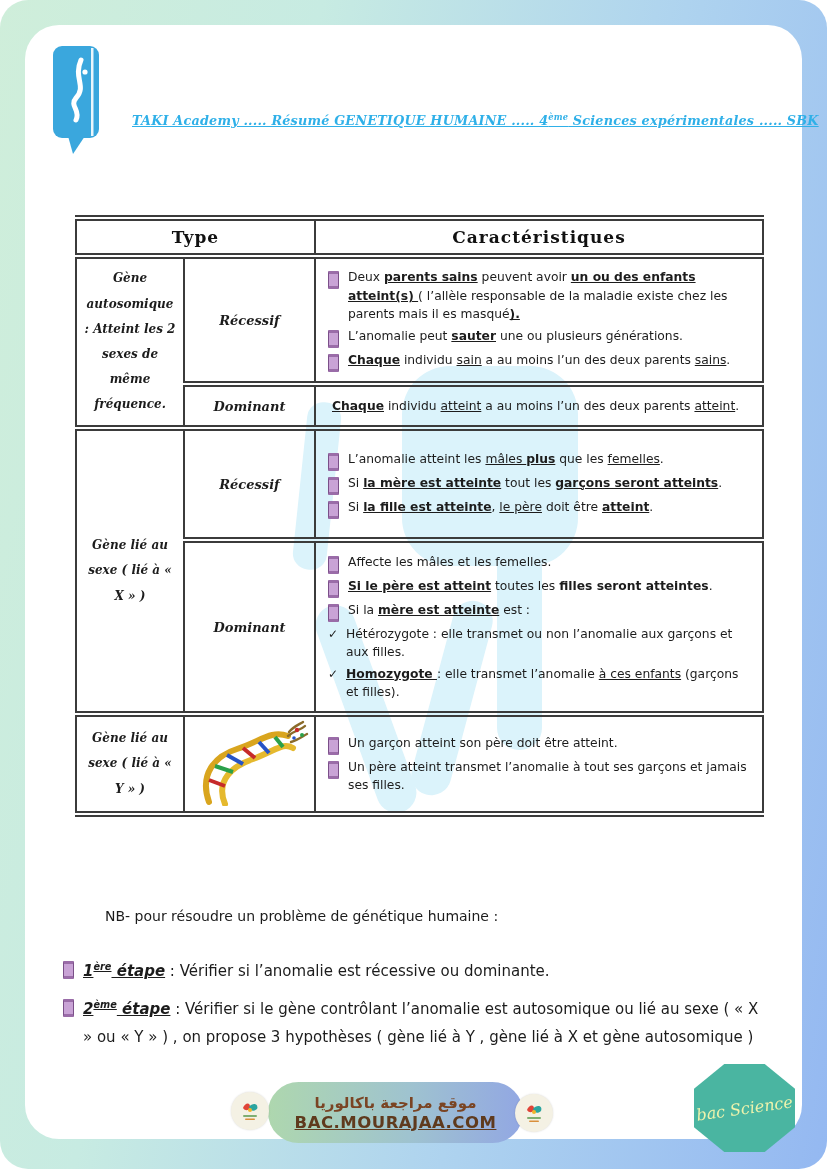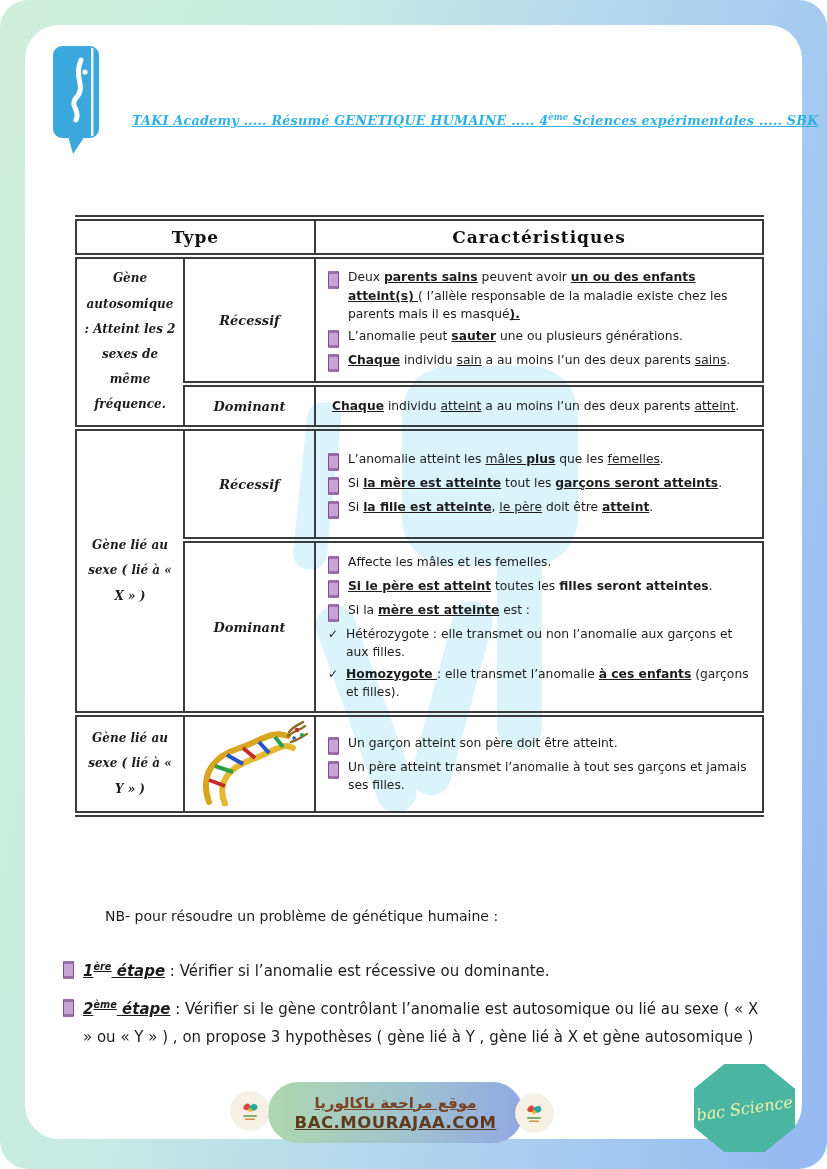--- a/index.html
+++ b/index.html
@@ -48,21 +48,21 @@
 
   
   .nb{position:absolute;left:105px;top:908px;z-index:2;font-size:14px;}
   .step{position:absolute;left:63px;z-index:2;width:706px;font-size:15px;line-height:1.85;}
   .s1{top:955px;}  .s2{top:993px;}
 
   
   .pill{position:absolute;left:268px;top:1082px;width:255px;height:61px;border-radius:32px;z-index:4;
         background:linear-gradient(90deg,#aed7ae 0%,#9fc3cf 55%,#92a7e3 100%);
         display:flex;flex-direction:column;align-items:center;justify-content:center;gap:1px;}
-  .pill .ar{font-size:15px;font-weight:bold;color:#7a4423;text-decoration:underline;direction:rtl;}
+  .pill .ar{font-size:15px;font-weight:bold;color:#7a4423;direction:rtl;}
   .pill .site{font-size:16.5px;font-weight:bold;color:#5f3a1d;text-decoration:underline;letter-spacing:.5px;}
   .clogo{position:absolute;width:38px;height:38px;border-radius:50%;background:#f4f1e4;z-index:5;
          display:flex;align-items:center;justify-content:center;box-shadow:0 0 2px rgba(0,0,0,.15);}
   .clogo.left{left:231px;top:1092px;}  .clogo.right{left:515px;top:1094px;}
   .octa{position:absolute;left:694px;top:1064px;width:101px;height:88px;background:#4ab5a1;z-index:4;
         clip-path:polygon(30% 0,70% 0,100% 28%,100% 72%,70% 100%,30% 100%,0 72%,0 28%);
         display:flex;align-items:center;justify-content:center;}
   .octa span{font-family:"DejaVu Serif", serif;font-style:italic;font-size:16px;color:#eef3ac;
              transform:rotate(-8deg);white-space:nowrap;}
 </style>
@@ -163,21 +163,21 @@
         <div class="li">
             <span class="spool"></span>
             <div class="txt"><span>Si la </span><span style="font-weight: bold; text-decoration: underline;">mère est atteinte</span><span> est :</span></div>
           </div>
         <div class="li">
             <span class="check">✓</span>
             <div class="txt"><span>Hétérozygote : elle transmet ou non l’anomalie aux garçons et aux filles.</span></div>
           </div>
         <div class="li">
             <span class="check">✓</span>
-            <div class="txt"><span style="font-weight: bold; text-decoration: underline;">Homozygote </span><span>: elle transmet l’anomalie </span><span style="font-weight: bold; text-decoration: underline;">à ces enfants</span><span> (garçons et filles).</span></div>
+            <div class="txt"><span style="font-weight: bold; text-decoration: underline;">Homozygote </span><span>: elle transmet l’anomalie </span><span style="font-weight: normal; text-decoration: underline;">à ces enfants</span><span> (garçons et filles).</span></div>
           </div>
       </td>
     </tr>
 
     <tr class="rh5">
       <td class="c-type">Gène lié au sexe ( lié à « Y » )</td>
       <td class="c-dna">
         <svg width="118" height="88" viewBox="0 0 118 88">
           <path d="M18 84 C 8 56, 24 38, 46 31 C 70 23, 80 12, 97 18" stroke="#d9a51e" stroke-width="6" fill="none" stroke-linecap="round"></path>
           <path d="M34 86 C 24 62, 42 48, 62 41 C 86 32, 92 24, 102 30" stroke="#e5b92e" stroke-width="6" fill="none" stroke-linecap="round"></path>

